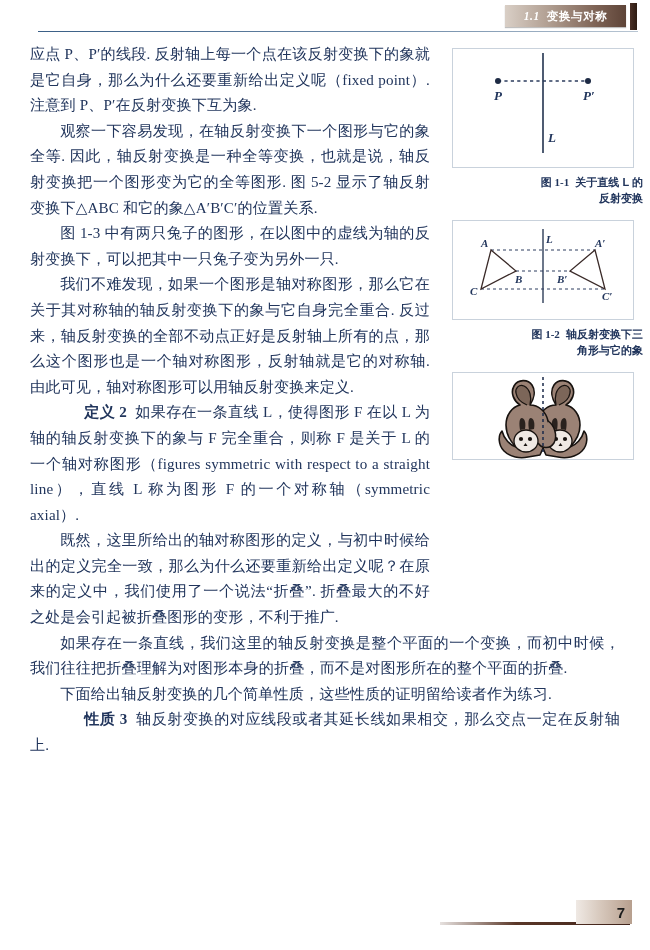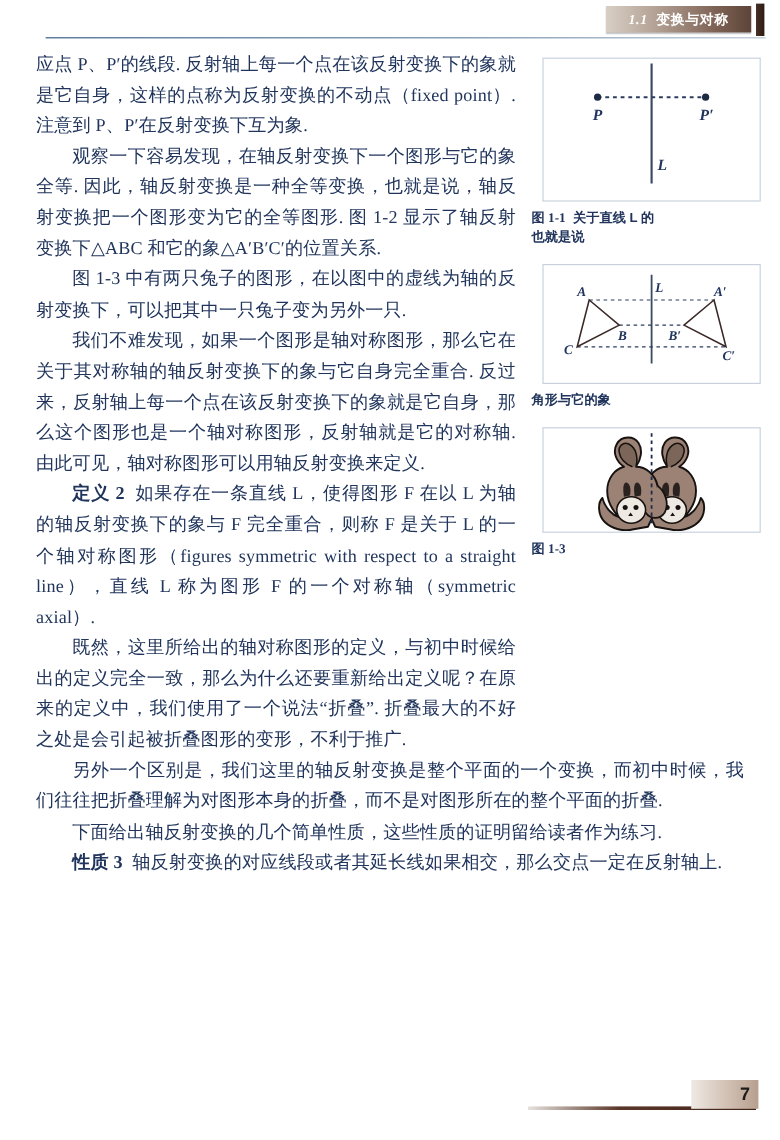--- a/index.html
+++ b/index.html
@@ -73,39 +73,39 @@
     color: #21355c;
     letter-spacing: 0.15px;
   }
   .indent { text-indent: 2em; }
   .narrow {
     width: 400px;
   }
   .full {
     width: 590px;
   }
-  b.bold { font-weight: bold; }
+  b.bold { font-weight: bold; margin-left: 24px; }
 
   
   .figcol {
     position: absolute;
     left: 443px;
     top: 48px;
     width: 200px;
   }
   .figbox {
     width: 182px;
     background: #ffffff;
     border: 1px solid #c9d2dc;
     box-sizing: border-box;
     position: relative;
     margin: 0 auto;
   }
   .figcaption {
-    text-align: left;
+    text-align: right;
     font-size: 11px;
     font-weight: bold;
     line-height: 16px;
     color: #21355c;
     margin-top: 6px;
     font-family: "Liberation Sans", sans-serif;
   }
   .figcaption .cap-id {
     font-family: "Liberation Serif", serif;
     font-weight: bold;
@@ -164,21 +164,21 @@
         <line x1="45" y1="32" x2="135" y2="32" stroke="#2c3d5e" stroke-width="1.7" stroke-dasharray="3.2,3.2"></line>
         <circle cx="45" cy="32" r="3" fill="#1d2a44"></circle>
         <circle cx="135" cy="32" r="3" fill="#1d2a44"></circle>
         <text x="41" y="51" font-family="Liberation Serif, serif" font-style="italic" font-weight="bold" font-size="13" fill="#21355c">P</text>
         <text x="130" y="51" font-family="Liberation Serif, serif" font-style="italic" font-weight="bold" font-size="13" fill="#21355c">P′</text>
         <text x="95" y="93" font-family="Liberation Serif, serif" font-style="italic" font-weight="bold" font-size="13" fill="#21355c">L</text>
       </svg>
     </div>
     <div class="figcaption">
       <div><span class="cap-id">图 1-1</span>&nbsp;&nbsp;<span>关于直线 L 的</span></div>
-      <div>也就是说</div>
+      <div>反射变换</div>
     </div>
   </div>
 
   <div class="fig-wrap" style="margin-top:14px;">
     <div class="figbox" style="height:100px;">
       <svg width="180" height="98" viewBox="0 0 180 98">
         <line x1="90" y1="8" x2="90" y2="82" stroke="#3b4a63" stroke-width="1.5"></line>
 
         <line x1="38" y1="29" x2="142" y2="29" stroke="#2c3d5e" stroke-width="1" stroke-dasharray="3,3"></line>
         <line x1="63" y1="50" x2="117" y2="50" stroke="#2c3d5e" stroke-width="1" stroke-dasharray="3,3"></line>
@@ -190,20 +190,21 @@
         <text x="28" y="26" font-family="Liberation Serif, serif" font-style="italic" font-weight="bold" font-size="11" fill="#21355c">A</text>
         <text x="62" y="62" font-family="Liberation Serif, serif" font-style="italic" font-weight="bold" font-size="11" fill="#21355c">B</text>
         <text x="17" y="74" font-family="Liberation Serif, serif" font-style="italic" font-weight="bold" font-size="11" fill="#21355c">C</text>
         <text x="142" y="26" font-family="Liberation Serif, serif" font-style="italic" font-weight="bold" font-size="11" fill="#21355c">A′</text>
         <text x="104" y="62" font-family="Liberation Serif, serif" font-style="italic" font-weight="bold" font-size="11" fill="#21355c">B′</text>
         <text x="149" y="79" font-family="Liberation Serif, serif" font-style="italic" font-weight="bold" font-size="11" fill="#21355c">C′</text>
         <text x="93" y="22" font-family="Liberation Serif, serif" font-style="italic" font-weight="bold" font-size="11" fill="#21355c">L</text>
       </svg>
     </div>
     <div class="figcaption">
+      <div><span class="cap-id">图 1-2</span>&nbsp;&nbsp;<span>轴反射变换下三</span></div>
       <div>角形与它的象</div>
     </div>
   </div>
 
   <div class="fig-wrap" style="margin-top:14px;">
     <div class="figbox" style="height:88px;">
       <svg width="180" height="86" viewBox="0 0 180 86">
         <defs>
           <g id="rabbit">
 
@@ -226,38 +227,35 @@
         <g transform="translate(93,4)">
             <use href="#rabbit"></use>
           </g>
 
         <g transform="translate(87,4) scale(-1,1)">
             <use href="#rabbit"></use>
           </g>
         <line x1="90" y1="4" x2="90" y2="82" stroke="#1b2a4a" stroke-width="1.5" stroke-dasharray="3,3"></line>
       </svg>
     </div>
-    <div class="figcaption">
-      <div><span class="cap-id">图 1-3</span></div>
-    </div>
   </div>
 
 </div>
 
 <div class="content">
 
-  <p class="para narrow">应点 P、P′的线段. 反射轴上每一个点在该反射变换下的象就是它自身，这样的点称为反射变换的不动点（fixed point）. 注意到 P、P′在反射变换下互为象.</p>
-  <p class="para narrow indent">观察一下容易发现，在轴反射变换下一个图形与它的象全等. 因此，轴反射变换是一种全等变换，也就是说，轴反射变换把一个图形变为它的全等图形. 图 1-2 显示了轴反射变换下△ABC 和它的象△A′B′C′的位置关系.</p>
+  <p class="para narrow">应点 P、P′的线段. 反射轴上每一个点在该反射变换下的象就是它自身，那么为什么还要重新给出定义呢（fixed point）. 注意到 P、P′在反射变换下互为象.</p>
+  <p class="para narrow indent">观察一下容易发现，在轴反射变换下一个图形与它的象全等. 因此，轴反射变换是一种全等变换，也就是说，轴反射变换把一个图形变为它的全等图形. 图 5-2 显示了轴反射变换下△ABC 和它的象△A′B′C′的位置关系.</p>
   <p class="para narrow indent">图 1-3 中有两只兔子的图形，在以图中的虚线为轴的反射变换下，可以把其中一只兔子变为另外一只.</p>
-  <p class="para narrow indent">我们不难发现，如果一个图形是轴对称图形，那么它在关于其对称轴的轴反射变换下的象与它自身完全重合. 反过来，反射轴上每一个点在该反射变换下的象就是它自身，那么这个图形也是一个轴对称图形，反射轴就是它的对称轴. 由此可见，轴对称图形可以用轴反射变换来定义.</p>
+  <p class="para narrow indent">我们不难发现，如果一个图形是轴对称图形，那么它在关于其对称轴的轴反射变换下的象与它自身完全重合. 反过来，轴反射变换的全部不动点正好是反射轴上所有的点，那么这个图形也是一个轴对称图形，反射轴就是它的对称轴. 由此可见，轴对称图形可以用轴反射变换来定义.</p>
 
   <p class="para narrow indent"><b class="bold">定义 2</b>&nbsp;&nbsp;<span>如果存在一条直线 L，使得图形 F 在以 L 为轴的轴反射变换下的象与 F 完全重合，则称 F 是关于 L 的一个轴对称图形（figures symmetric with respect to a straight line），直线 L 称为图形 F 的一个对称轴（symmetric axial）.</span></p>
 
   <p class="para narrow indent">既然，这里所给出的轴对称图形的定义，与初中时候给出的定义完全一致，那么为什么还要重新给出定义呢？在原来的定义中，我们使用了一个说法“折叠”. 折叠最大的不好之处是会引起被折叠图形的变形，不利于推广.</p>
-  <p class="para full indent">另外一个区别是，我们这里的轴反射变换是整个平面的一个变换，而初中时候，我们往往把折叠理解为对图形本身的折叠，而不是对图形所在的整个平面的折叠.</p>
+  <p class="para full indent">如果存在一条直线，我们这里的轴反射变换是整个平面的一个变换，而初中时候，我们往往把折叠理解为对图形本身的折叠，而不是对图形所在的整个平面的折叠.</p>
   <p class="para full indent">下面给出轴反射变换的几个简单性质，这些性质的证明留给读者作为练习.</p>
 
 
 
   <p class="para full indent"><b class="bold">性质 3</b>&nbsp;&nbsp;<span>轴反射变换的对应线段或者其延长线如果相交，那么交点一定在反射轴上.</span></p>
 
 </div>
 
 <div class="footer">
   <div class="footer-rule"></div>

